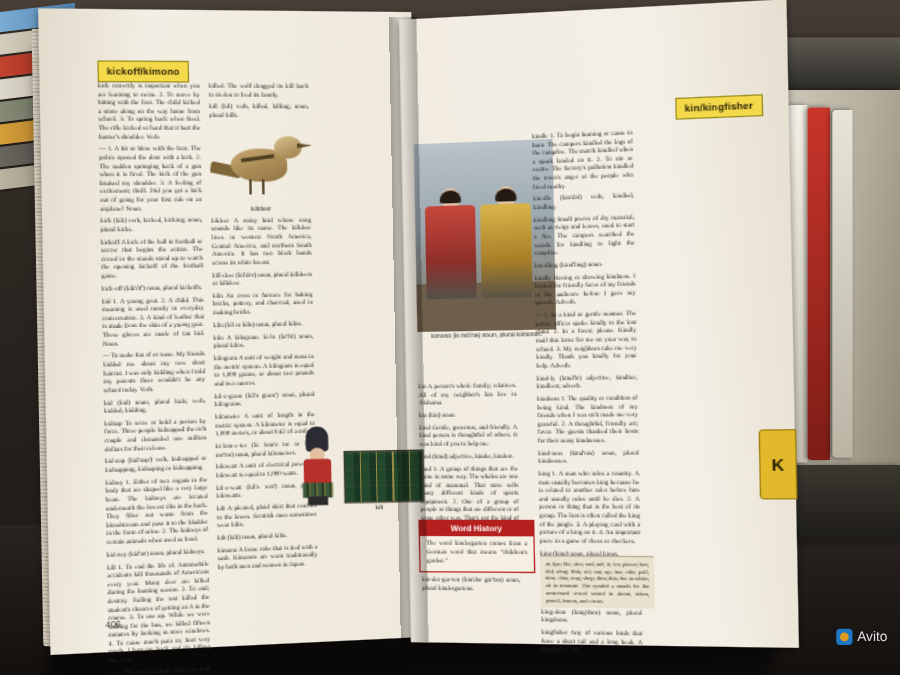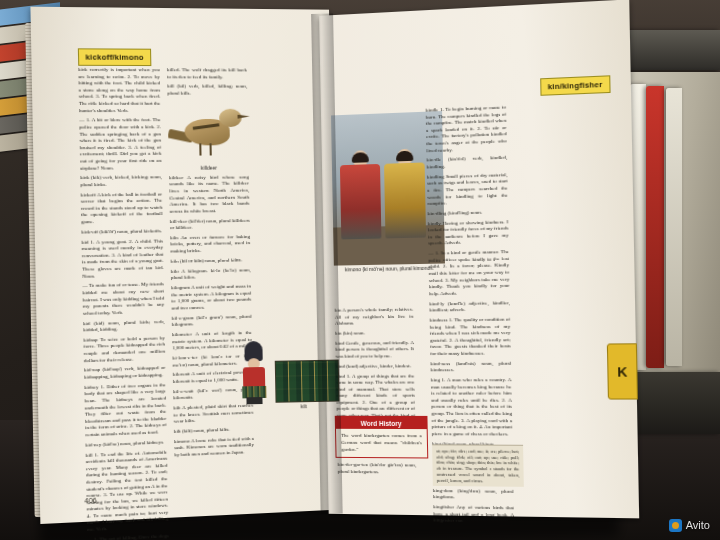--- a/index.html
+++ b/index.html
@@ -119,21 +119,21 @@
 
   .pron{position:absolute;background:#e9e2cf;border-top:1px solid #b9b09a;
     font-size:4.4px;line-height:1.3;color:#2b2a25;padding:3px 4px;text-align:justify;}
 
   
   .thumbtab{position:absolute;right:-1px;top:330px;width:26px;height:52px;background:#e2b92a;
     border:1px solid #9c7f12;border-radius:3px 0 0 3px;
     font-family:"Liberation Sans",sans-serif;font-weight:bold;font-size:13px;color:#2c2406;
     display:flex;align-items:center;justify-content:center;}
 
-  .watermark{position:absolute;right:10px;bottom:8px;display:flex;align-items:flex-start;gap:4px;
+  .watermark{position:absolute;right:10px;bottom:24px;display:flex;align-items:center;gap:4px;
     font-family:"Liberation Sans",sans-serif;font-size:11px;color:#f2f2f2;opacity:.92;
     text-shadow:0 1px 2px rgba(0,0,0,.8);}
   .wm-dot{width:13px;height:13px;border-radius:3px;background:#1d7fd4;position:relative;}
   .wm-dot:after{content:"";position:absolute;left:3px;top:3px;width:7px;height:7px;border-radius:50%;
     background:#f2a81d;}
 </style>
 </head>
 <body>
 
 <div class="scene">

